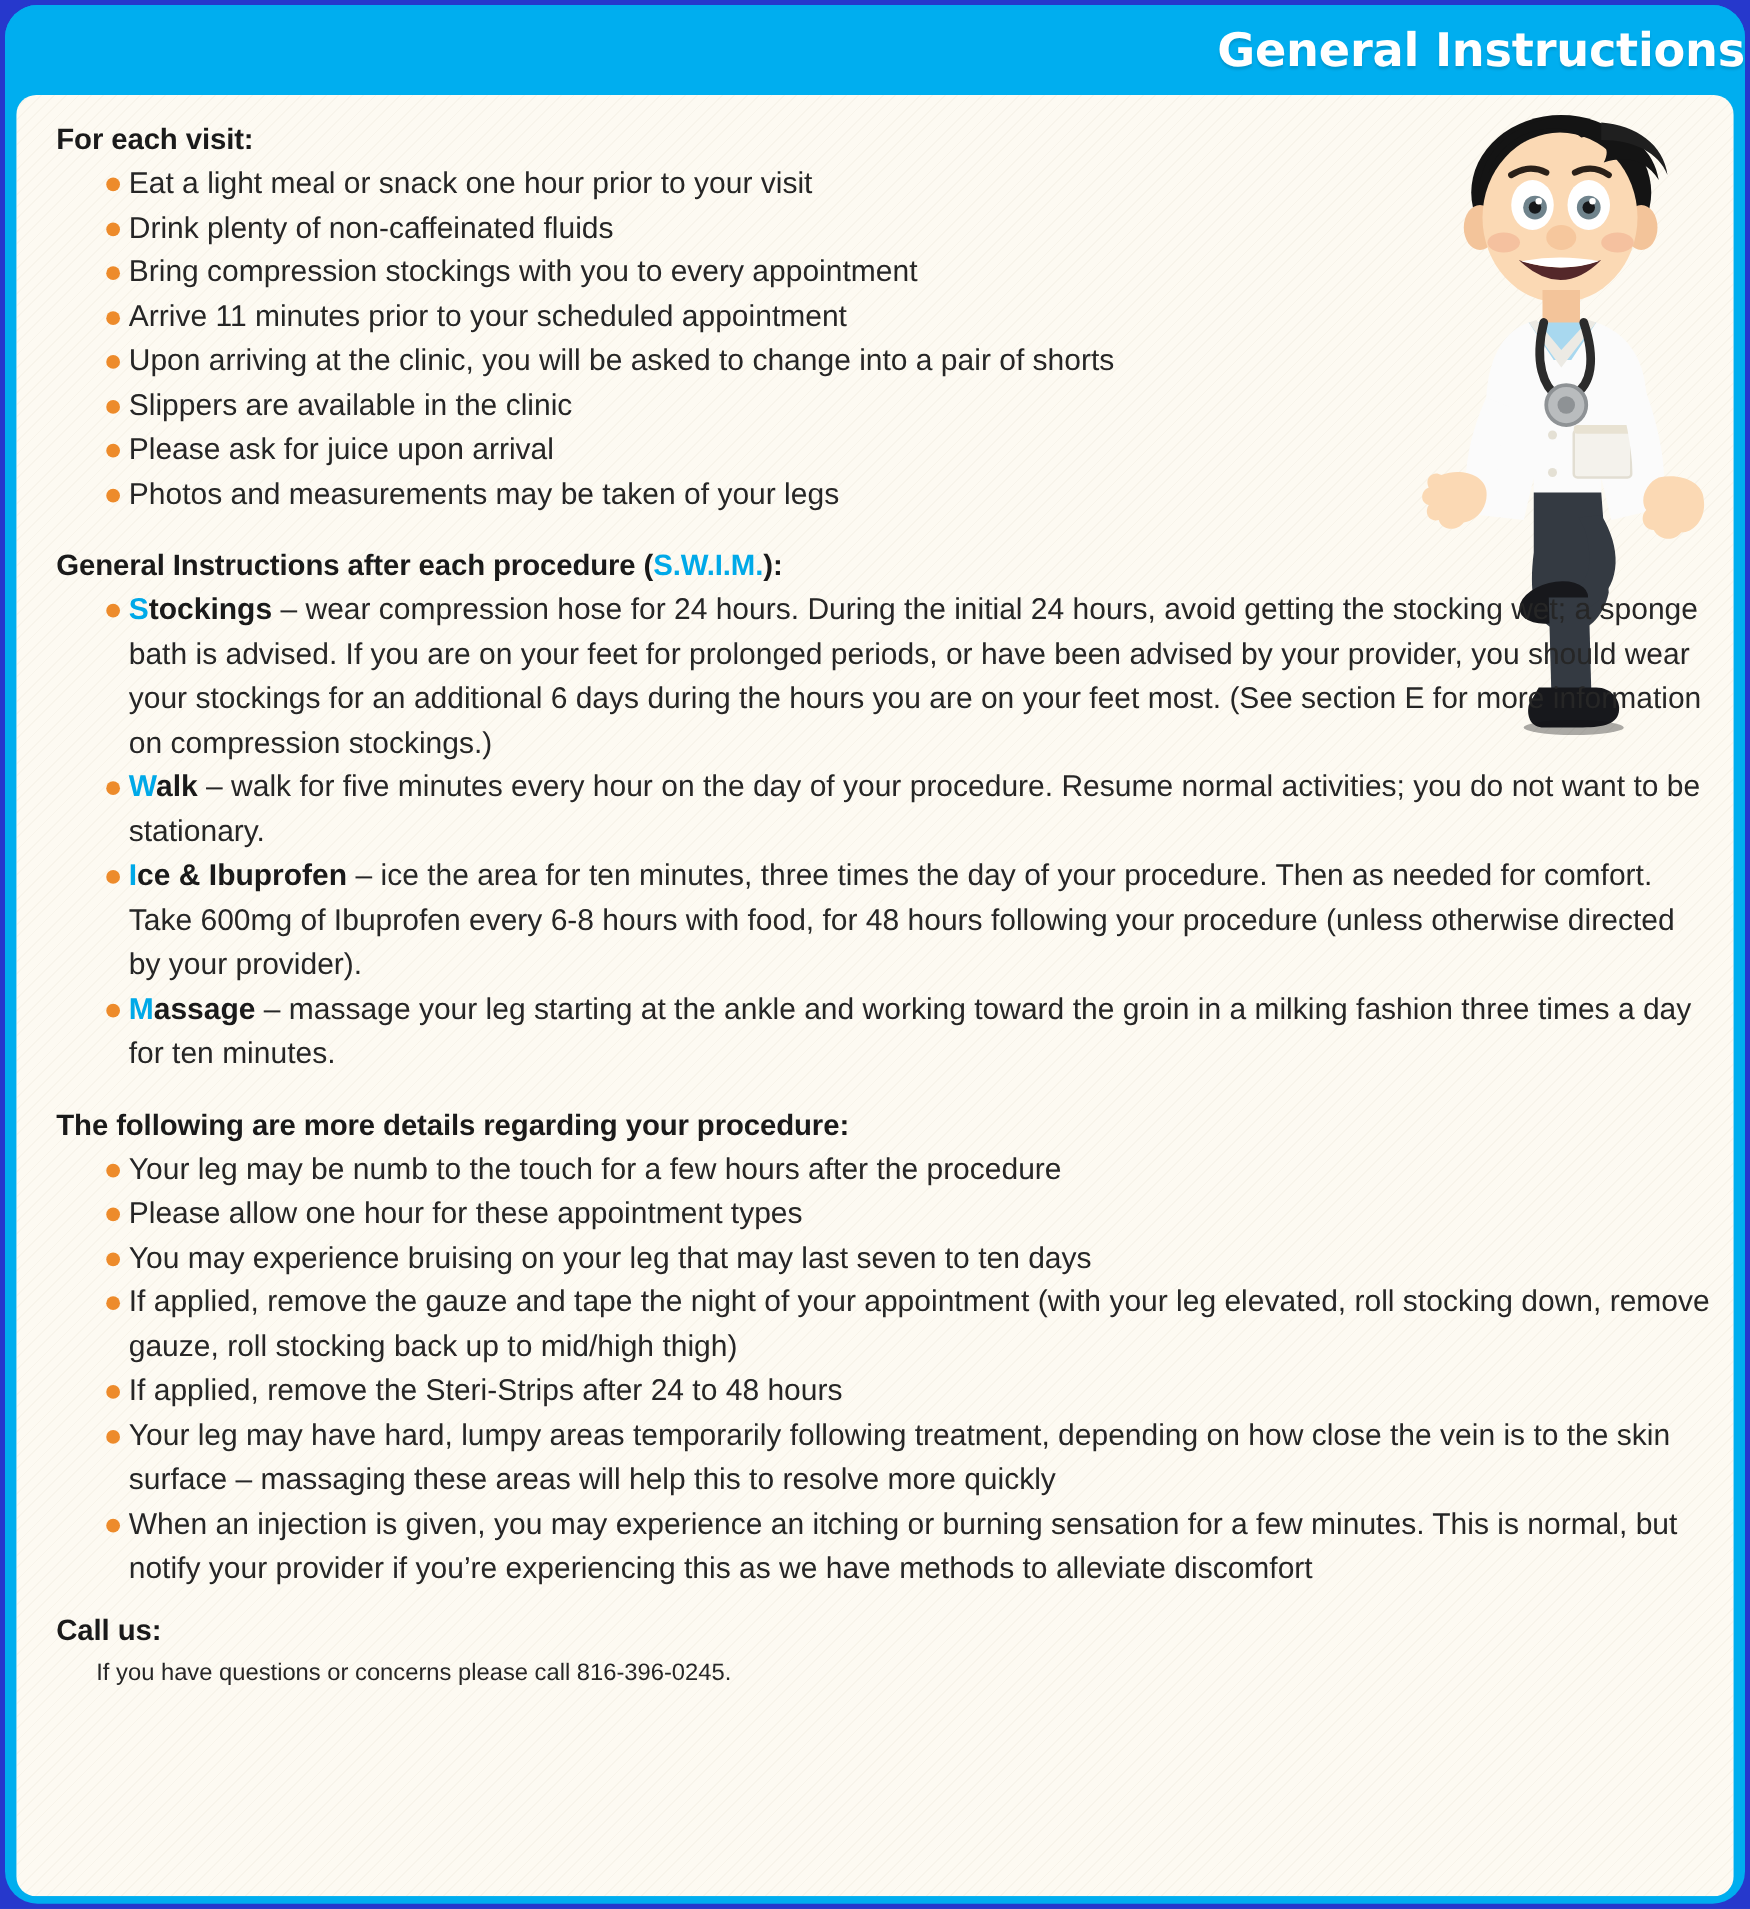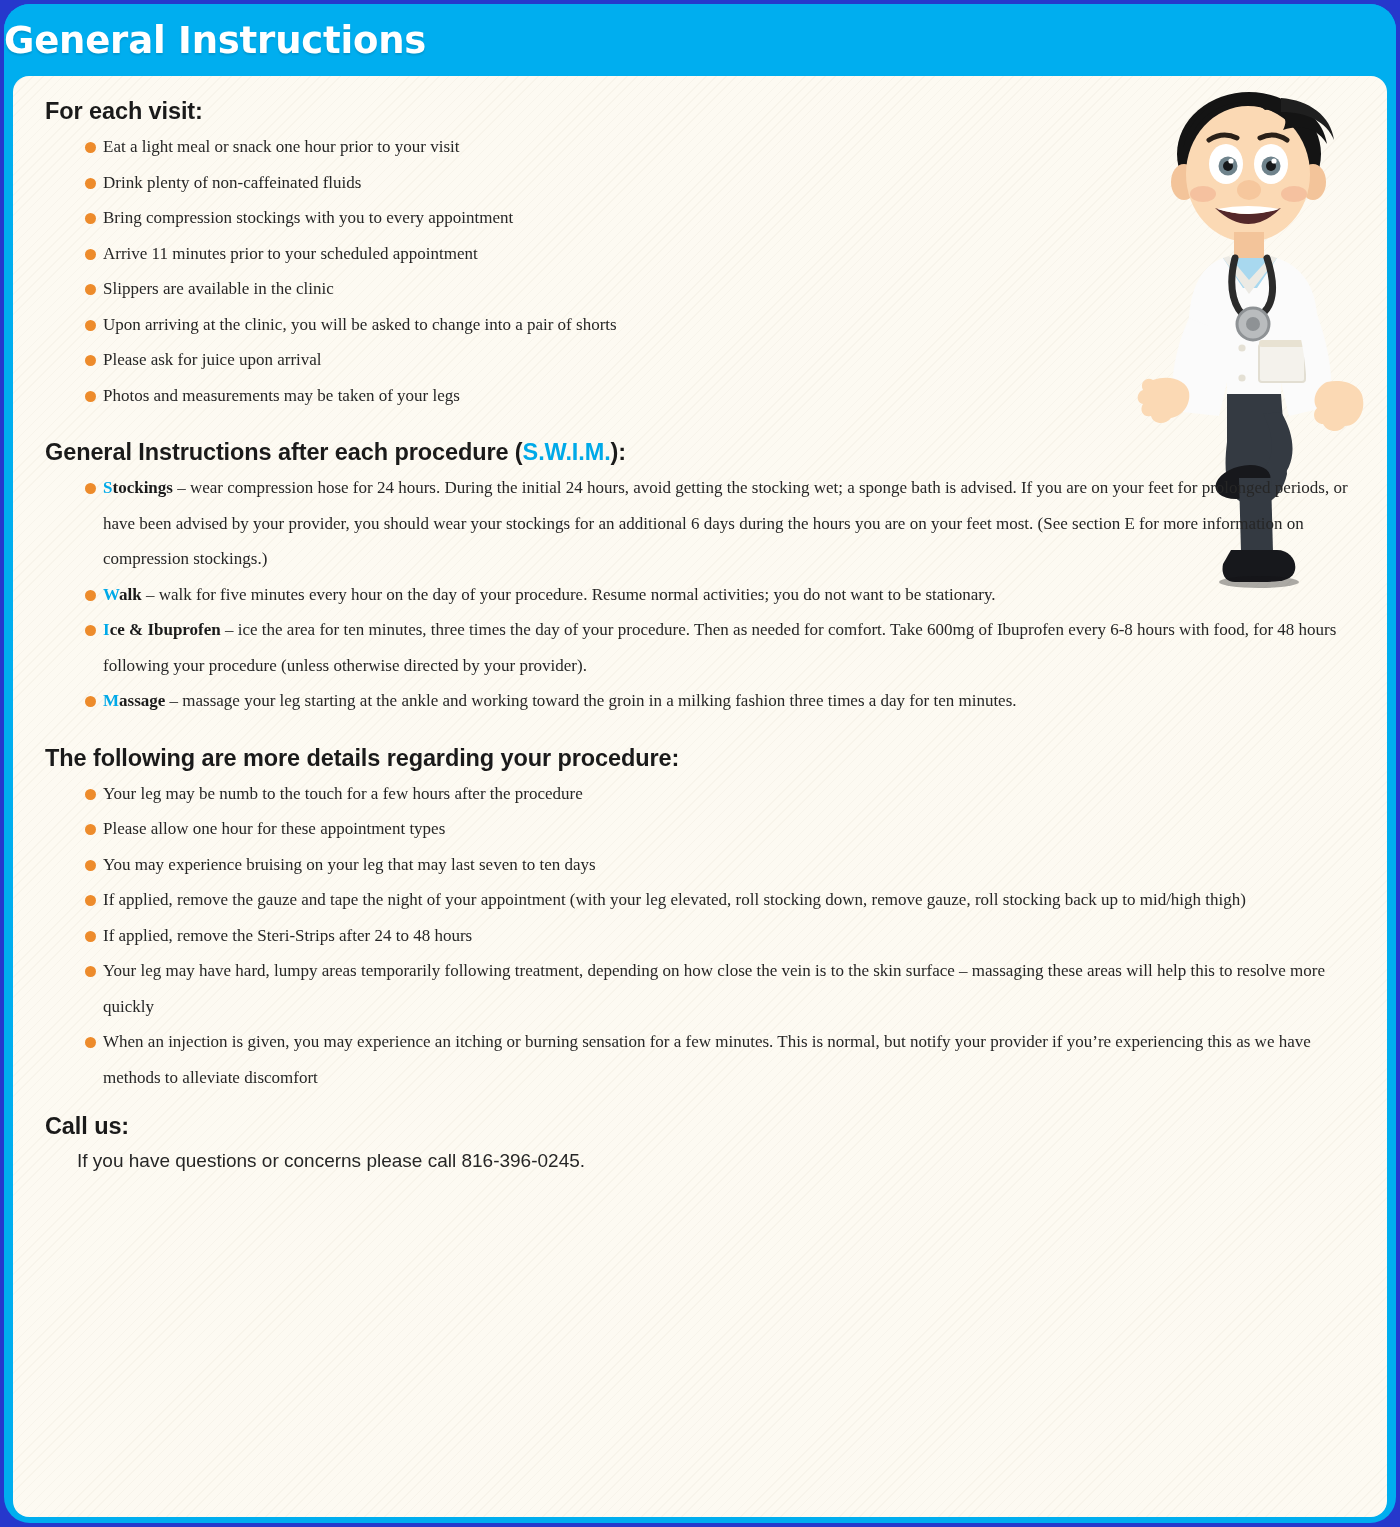--- a/index.html
+++ b/index.html
@@ -36,21 +36,21 @@
     flex-direction: column;
   }
 
   
   .header {
     height: 72px;
     flex: 0 0 72px;
     background: #00aeef;
     display: flex;
     align-items: center;
-    justify-content: flex-start;
+    justify-content: flex-end;
   }
   .header-title {
     color: #ffffff;
     font-size: 37px;
     font-weight: bold;
     letter-spacing: -0.2px;
     text-shadow: 0 2px 2px rgba(0,0,0,0.13);
     font-family: "DejaVu Sans", sans-serif;
   }
 
@@ -99,25 +99,24 @@
   .accent { color: #00a9e8; }
 
   ul.bullets {
     list-style: none;
     margin: 0;
     padding: 0;
   }
   ul.bullets > li {
     position: relative;
     padding-left: 58px;
-    font-size: 17px;
+    font-size: 24px;
     line-height: 35.5px;
     color: #262626;
     margin: 0;
-    font-family: Liberation Serif, serif;
   }
   ul.bullets > li::before {
     content: "";
     position: absolute;
     left: 40px;
     top: 13px;
     width: 11px;
     height: 11px;
     border-radius: 50%;
     background: #ed8b2b;
@@ -234,22 +233,22 @@
 
       <div class="content">
 
         <h2 class="section-head">For each visit:</h2>
 
         <ul class="bullets narrow">
           <li>Eat a light meal or snack one hour prior to your visit</li>
           <li>Drink plenty of non-caffeinated fluids</li>
           <li>Bring compression stockings with you to every appointment</li>
           <li>Arrive 11 minutes prior to your scheduled appointment</li>
+          <li>Upon arriving at the clinic, you will be asked to change into a pair of shorts</li>
           <li>Slippers are available in the clinic</li>
-          <li>Upon arriving at the clinic, you will be asked to change into a pair of shorts</li>
           <li>Please ask for juice upon arrival</li>
           <li>Photos and measurements may be taken of your legs</li>
         </ul>
 
         <div class="gap"></div>
 
         <h2 class="section-head"><span>General Instructions after each procedure (</span><span class="accent">S.W.I.M.</span><span>):</span></h2>
 
         <ul class="bullets">
           <li><span class="lead"><span class="accent">S</span><span>tockings</span></span><span> – wear compression hose for 24 hours.  During the initial 24 hours, avoid getting the stocking wet; a sponge bath is advised. If you are on your feet for prolonged periods, or have been advised by your provider, you should wear your stockings for an additional 6 days during the hours you are on your feet most. (See section E for more information on compression stockings.)</span></li>

